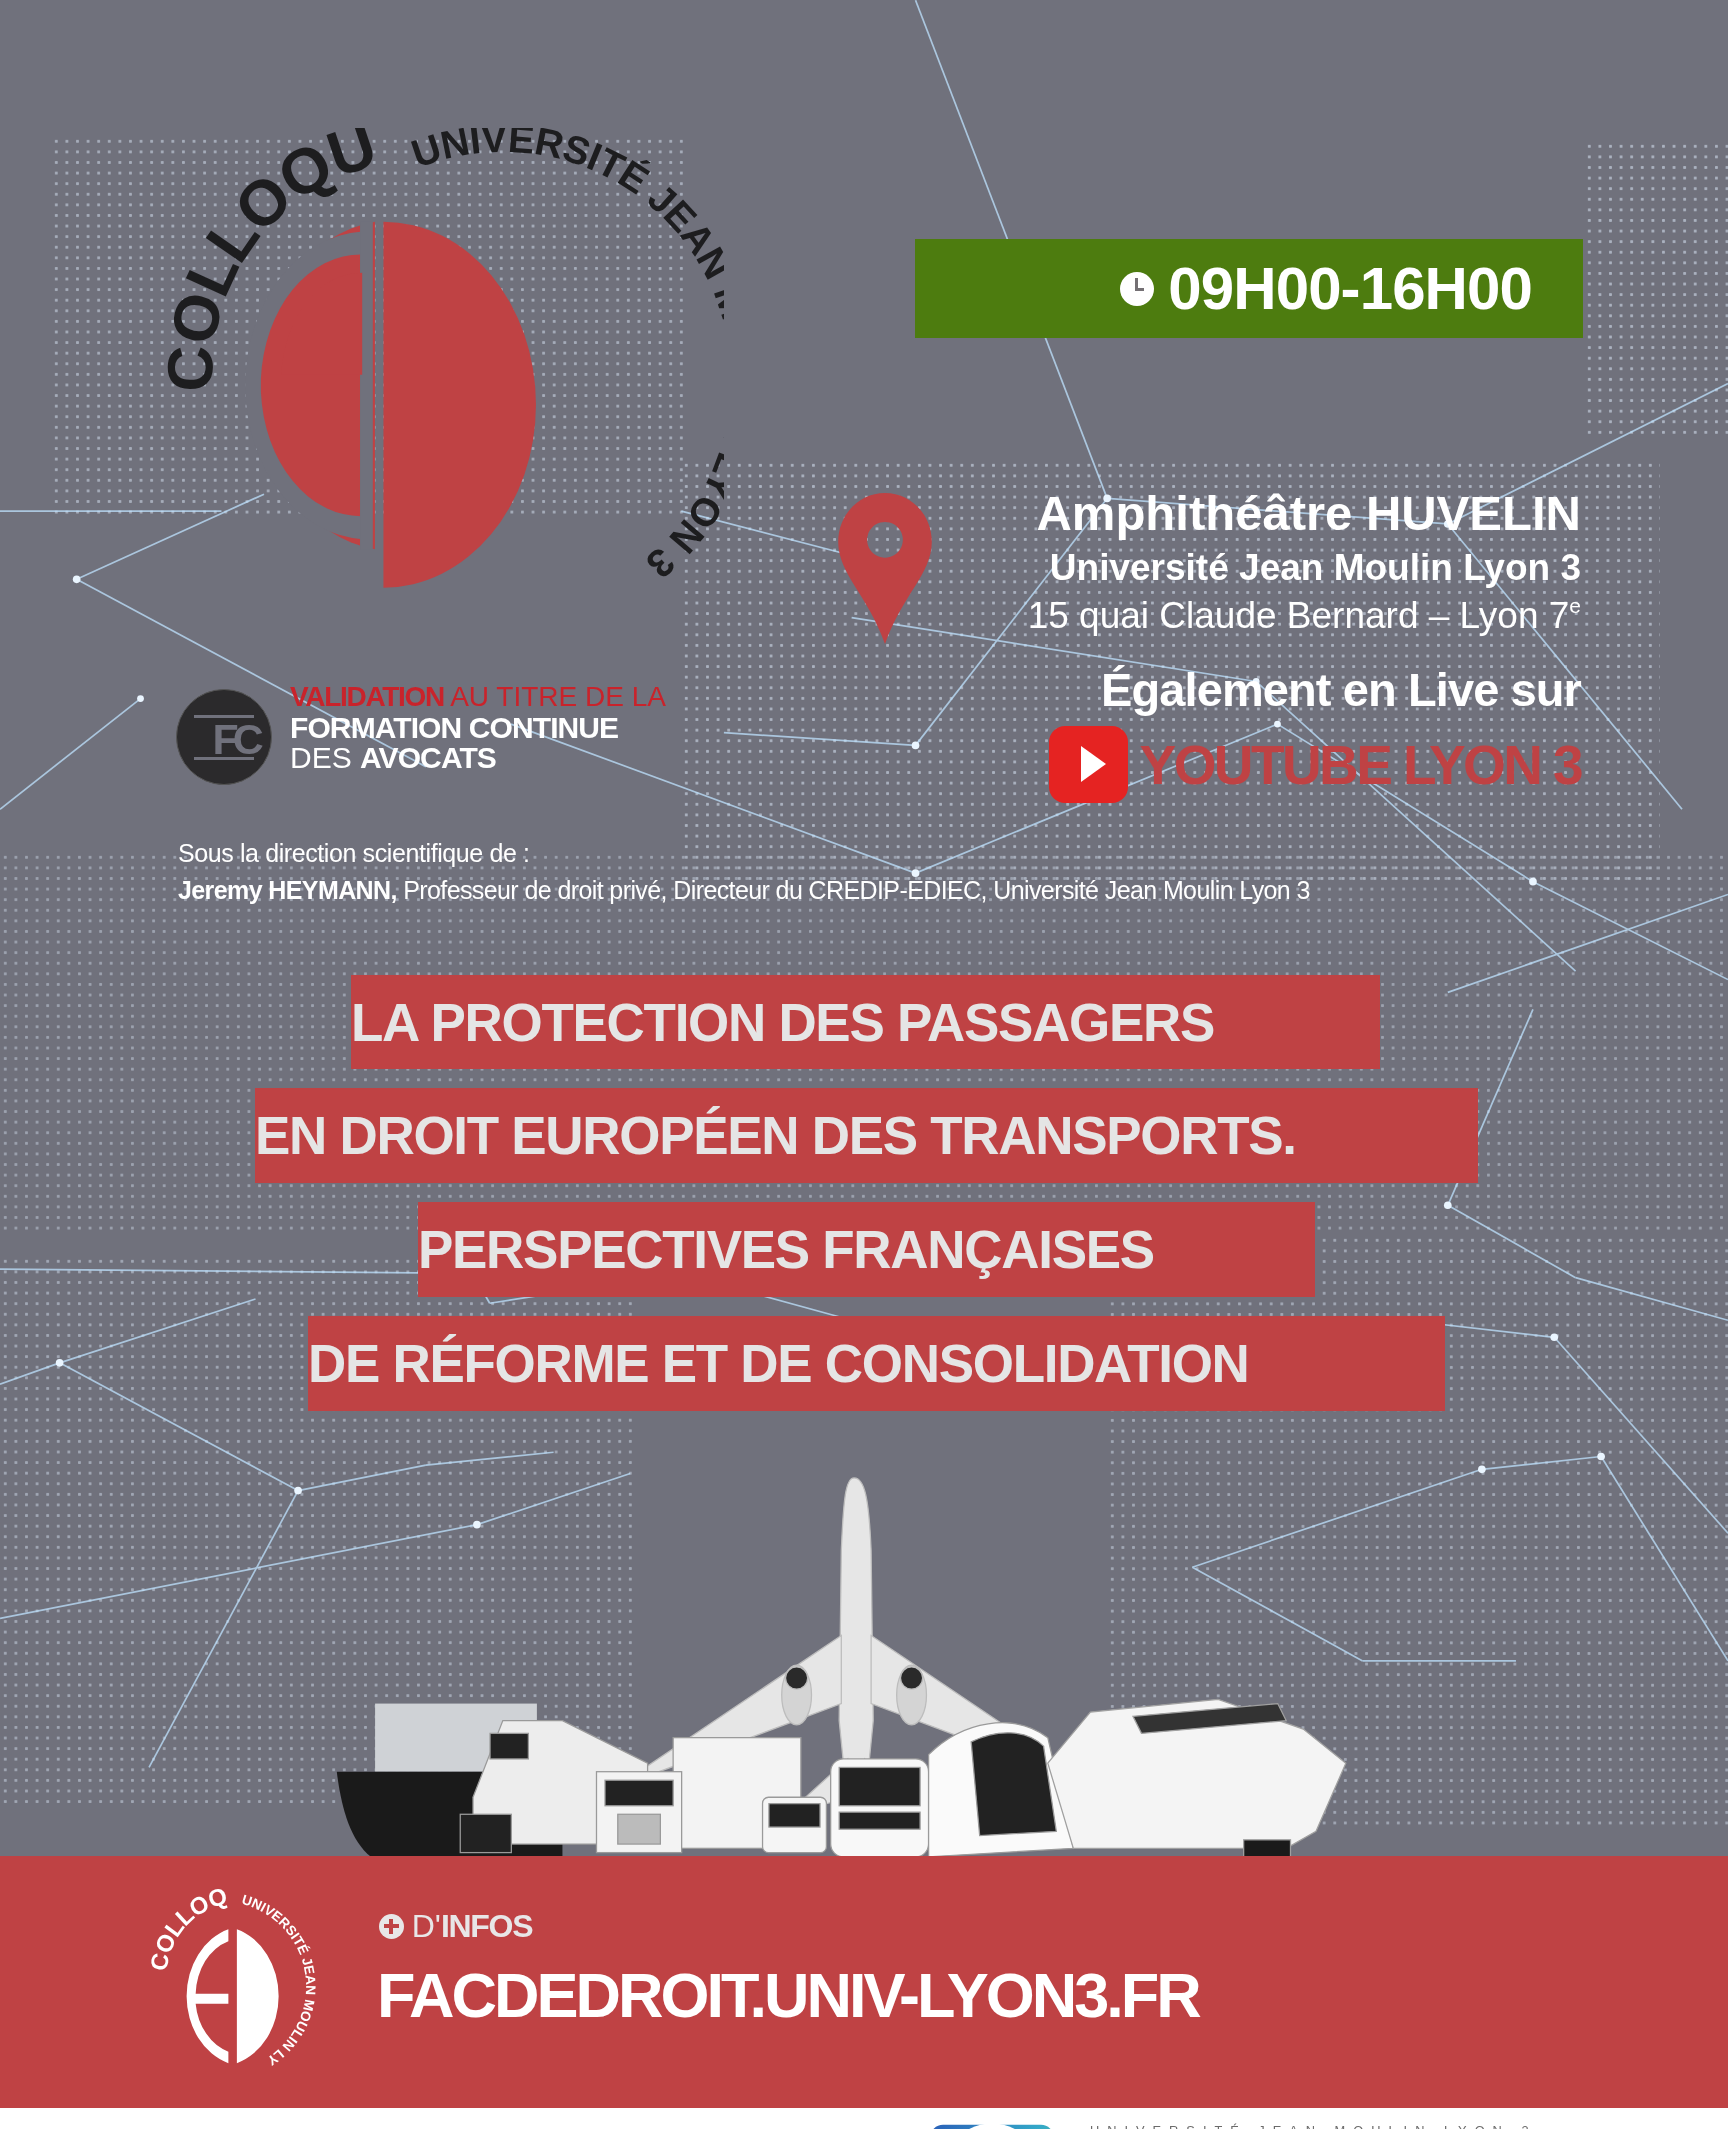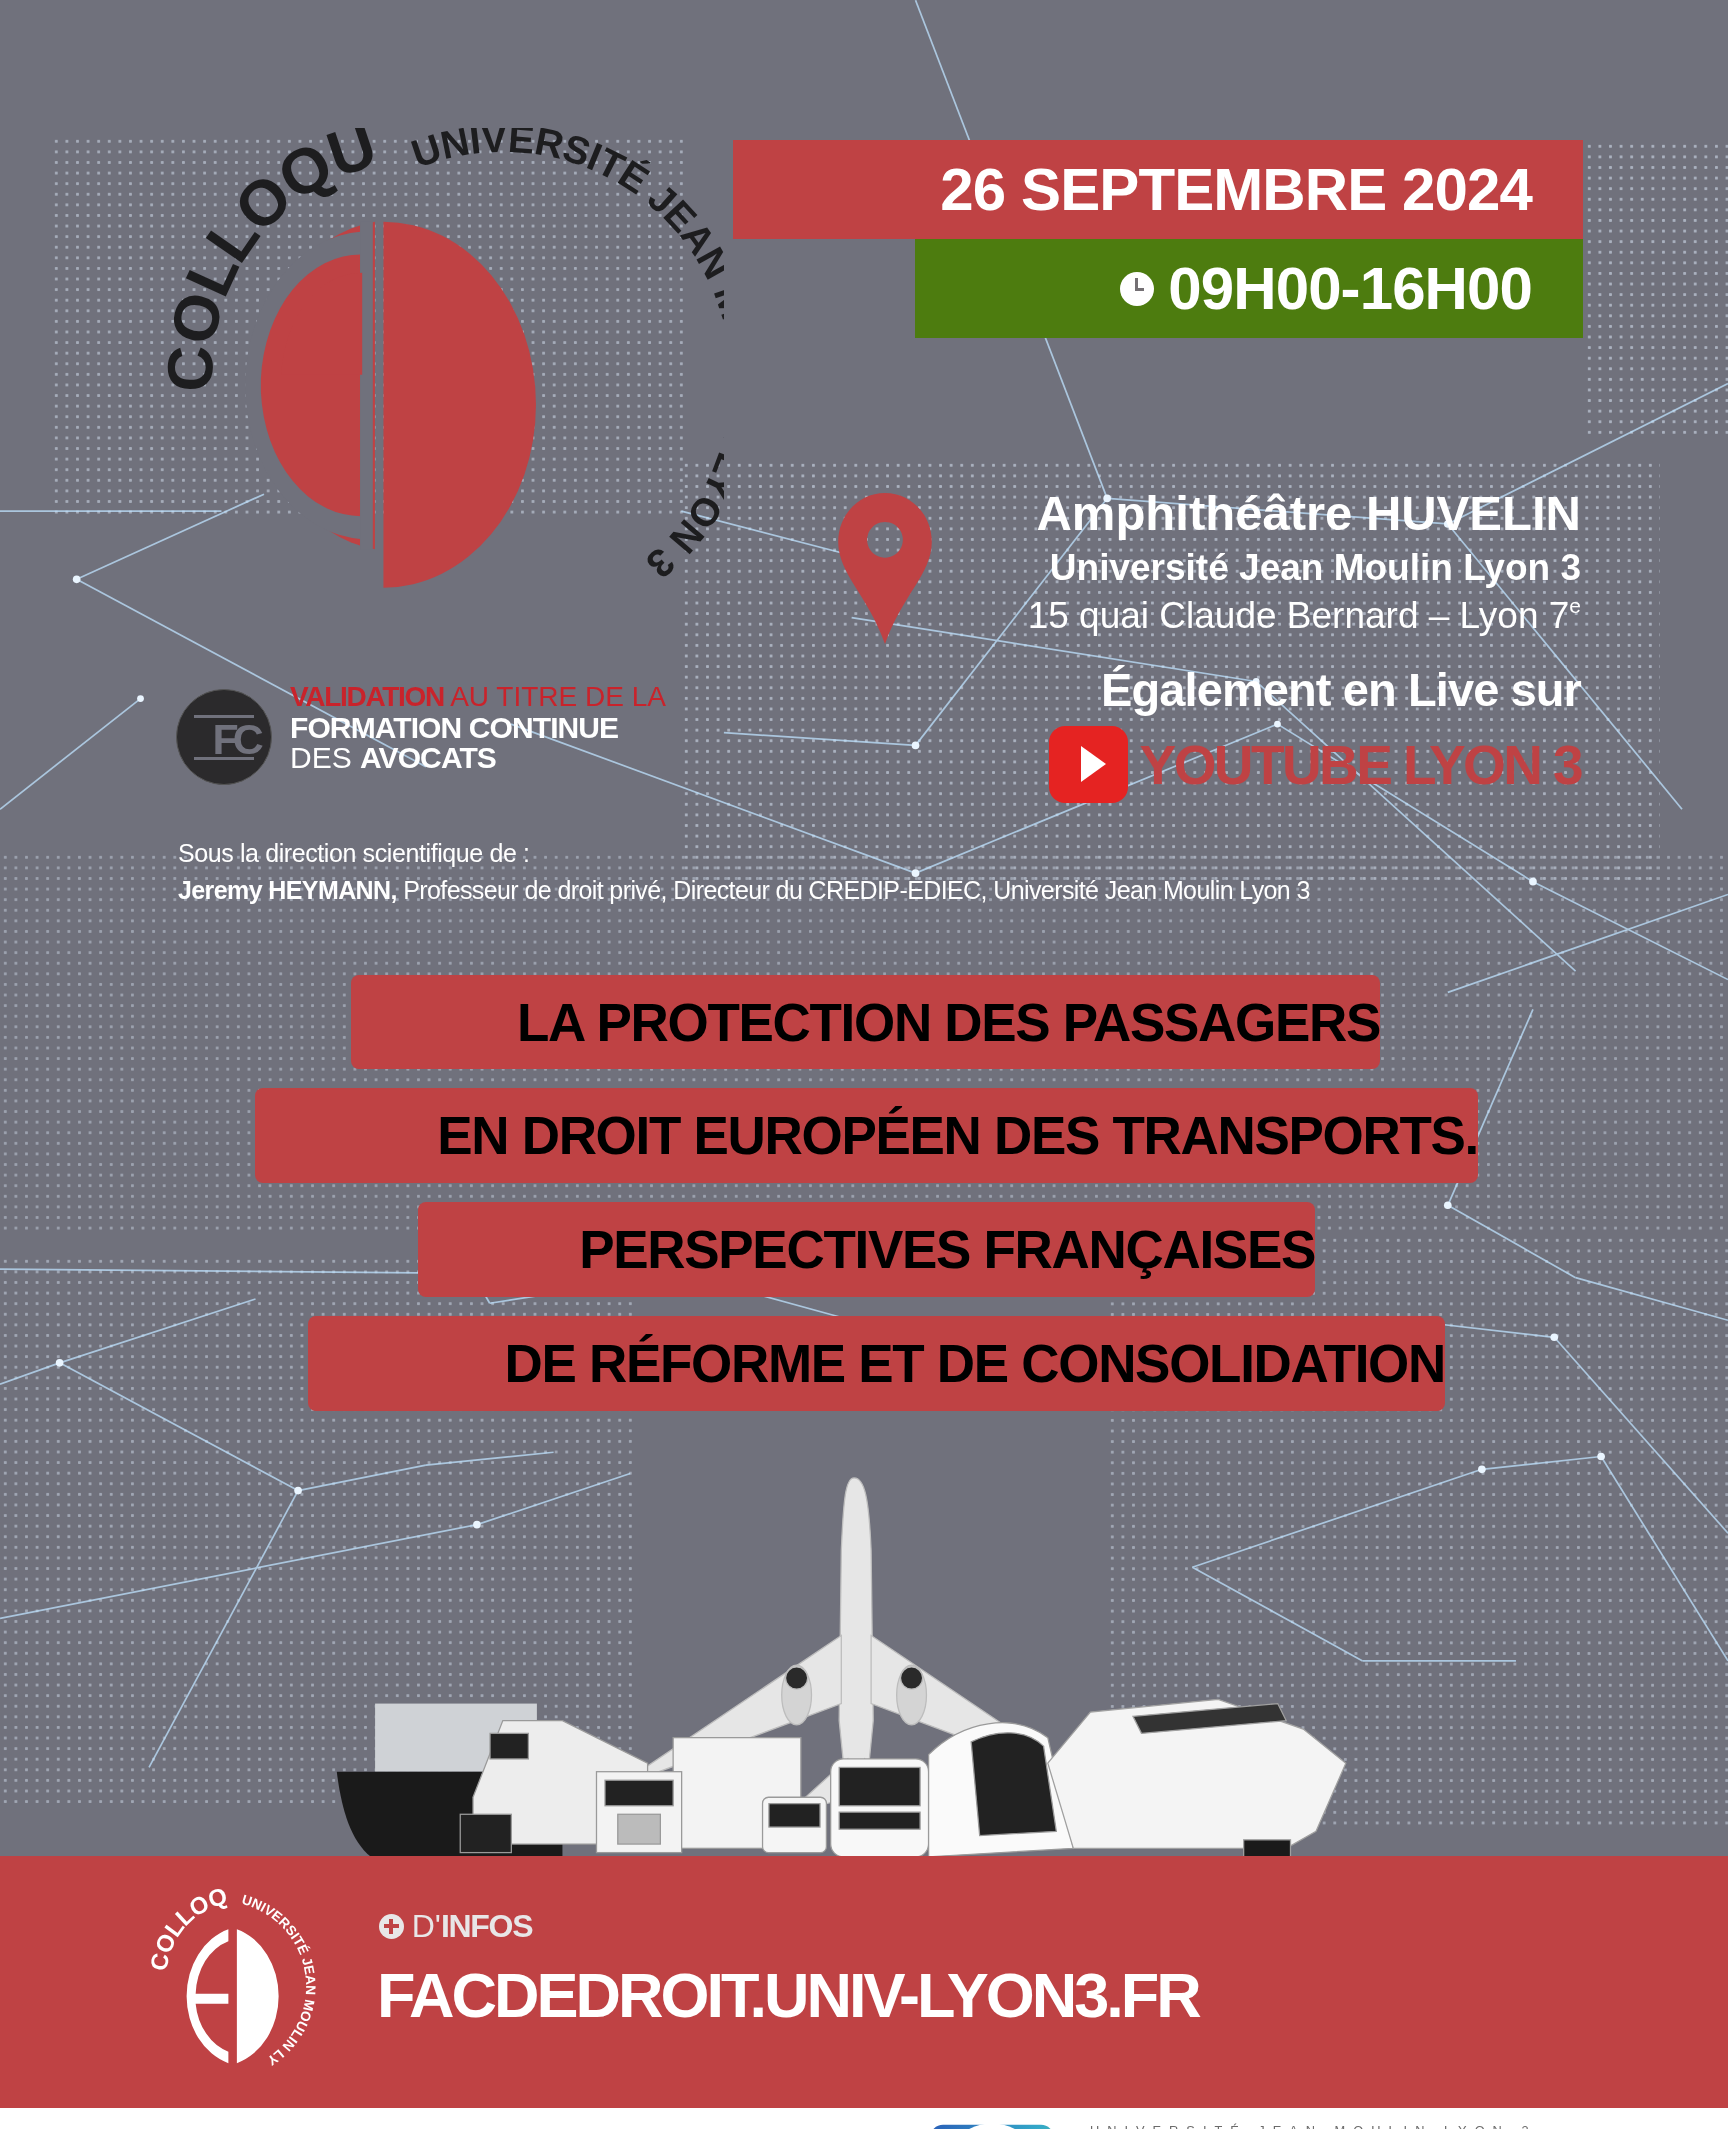--- a/index.html
+++ b/index.html
@@ -48,22 +48,22 @@
   .fc-line3 { font-size: 30px; color: #fff; margin-top: 0; }
   .fc-line3 span { font-weight: 300; }
   .fc-line3 b { font-weight: 900; letter-spacing: -0.9px; }
 
   
   .dir1 { position: absolute; left: 178px; top: 839px; color: #fff; font-size: 25px; font-weight: 300; letter-spacing: -0.4px; white-space: nowrap; }
   .dir2 { position: absolute; left: 178px; top: 876px; color: #fff; font-size: 25px; font-weight: 300; letter-spacing: -0.6px; white-space: nowrap; }
   .dir2 b { font-weight: 700; }
 
   
-  .banner { position: absolute; background: #bf4244; color: #000000; font-weight: 900; font-size: 53px; letter-spacing: -1.3px;
-    display: flex; align-items: center; justify-content: flex-end; white-space: nowrap; border-radius: 8px; }
+  .banner { position: absolute; background: #bf4244; color: #e5e5e5; font-weight: 900; font-size: 53px; letter-spacing: -1.3px;
+    display: flex; align-items: center; justify-content: flex-start; white-space: nowrap; }
 
   
   .transport { position: absolute; left: 324px; top: 1465px; width: 1107px; height: 392px; }
 
   
   .band { position: absolute; left: 0; top: 1856px; width: 1728px; height: 252px; background: #bf4244; }
   .band-logo { position: absolute; left: 141px; top: 1874px; width: 179px; height: 204px; }
   .infos { position: absolute; left: 379px; top: 1908px; display: flex; align-items: center; color: #e8e6e7; font-size: 32px; }
   .plus-icon { width: 25px; height: 25px; border-radius: 50%; background: #e8e6e7; position: relative; margin-right: 7.7px; }
   .plus-icon::before { content: ""; position: absolute; left: 10.2px; top: 5.1px; width: 4.3px; height: 14.5px; background: #bf4244; }
@@ -169,23 +169,20 @@
     </text>
 
     <path d="M 600 370 A 300 360 0 0 1 600 1230 L 600 1230 Z" fill="#bf4244" transform="translate(0,-150)"></path>
     <path d="M 580 220 A 335 390 0 0 0 580 990 Z" fill="#bf4244"></path>
 
     <path d="M 550 243 A 290 362 0 0 0 550 966 L 550 912 A 235 310 0 0 1 312 620 L 312 590 A 235 310 0 0 1 550 297 Z" fill="#70717c"></path>
     <rect x="545" y="220" width="30" height="770" fill="#70717c"></rect>
     <path d="M 550 340 A 190 255 0 0 0 360 580 L 550 580 Z" fill="#bf4244"></path>
   </svg>
 
-  <div class="date-box">
-    <span>26 SEPTEMBRE 2024</span>
-  </div>
   <div class="time-box">
     <span class="clock"></span>
     <span>09H00-16H00</span>
   </div>
 
   <svg class="pin" viewBox="0 0 220 355">
     <path d="M110 0 C 50 0 0 50 0 115 C 0 190 70 240 110 355 C 150 240 220 190 220 115 C 220 50 170 0 110 0 Z M110 68 A 42 42 0 1 1 109.9 68 Z" fill="#bf4244" fill-rule="evenodd"></path>
   </svg>
   <div class="loc loc-1">Amphithéâtre HUVELIN</div>
   <div class="loc loc-2">Université Jean Moulin Lyon 3</div>

